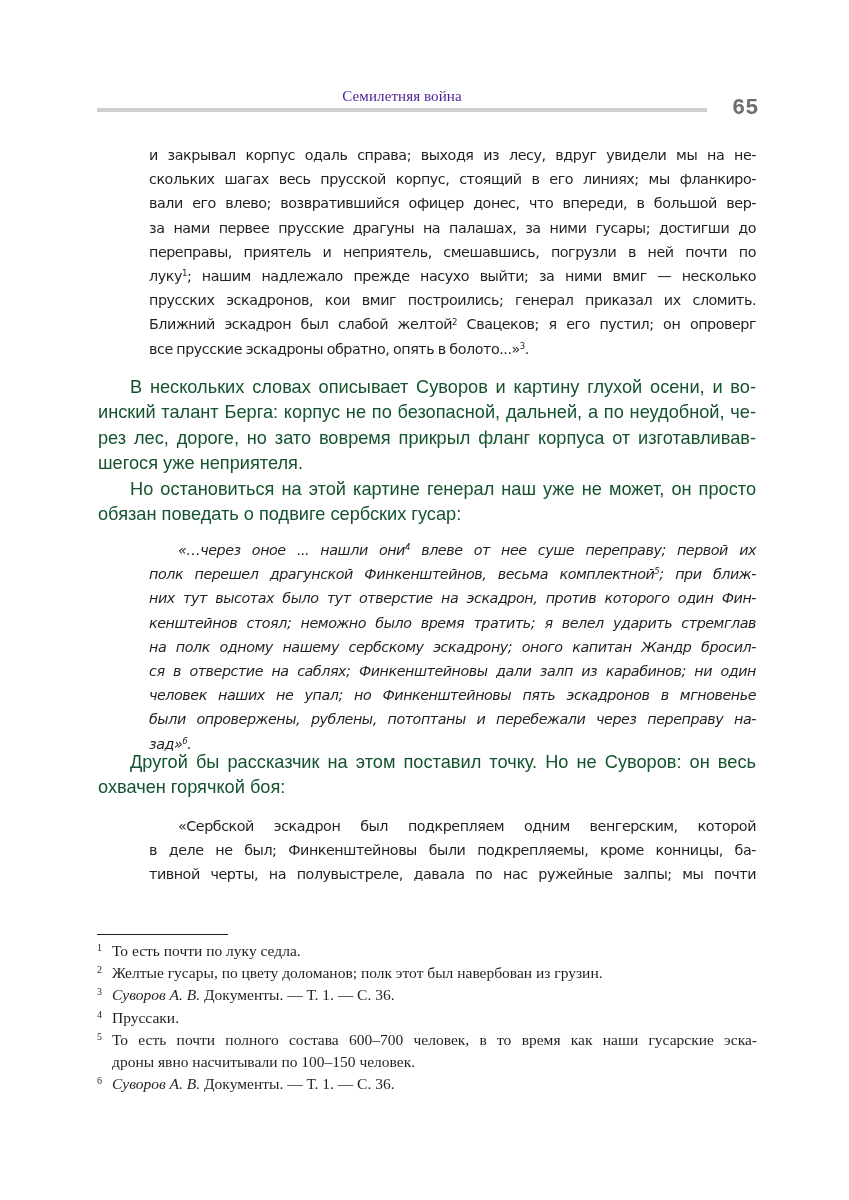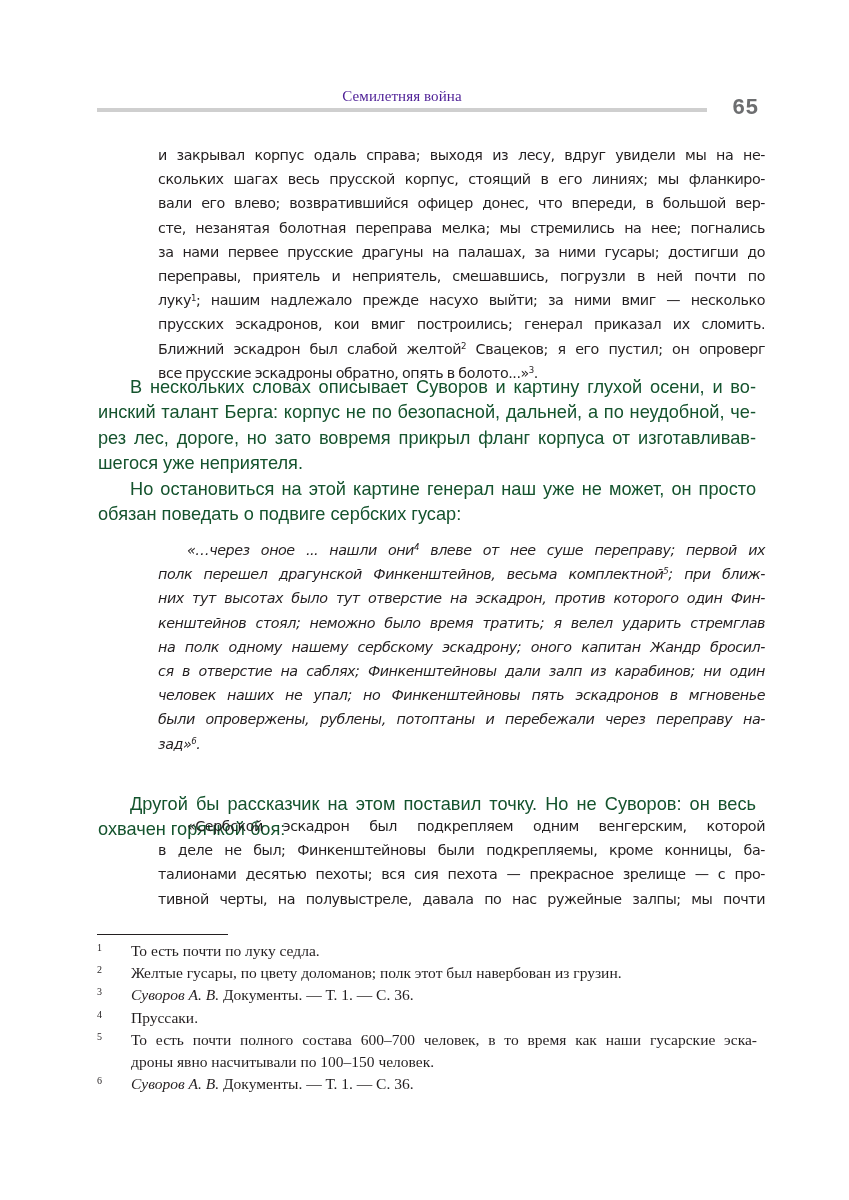--- a/index.html
+++ b/index.html
@@ -57,21 +57,20 @@
     }
     .quote {
       left: 149px;
       width: 607px;
       font-family: "DejaVu Sans", sans-serif;
       font-size: 14.3px;
       line-height: 24.2px;
       letter-spacing: -0.45px;
       word-spacing: -0.5px;
       color: #231f20;
-      margin-left: 9px;
     }
     .quote .line.indent {
       padding-left: 29px;
     }
     .prose {
       left: 98px;
       width: 658px;
       font-family: Liberation Sans, sans-serif;
       font-size: 18.2px;
       line-height: 25.4px;
@@ -106,21 +105,20 @@
     .fn .fn-num {
       position: absolute;
       left: 0;
       top: -3px;
       font-size: 10px;
     }
     .fn .fn-text .line {
       text-align: justify;
       text-align-last: justify;
       white-space: nowrap;
-      margin-left: 19px;
     }
     .fn .fn-text .line.last {
       text-align-last: left;
     }
     i { font-style: italic; }
     sup {
       font-size: 0.6em;
       vertical-align: 0;
       position: relative;
       top: -0.55em;
@@ -131,21 +129,20 @@
 <body>
 
 <div class="running-head">Семилетняя война</div>
 <div class="head-rule"></div>
 <div class="page-number">65</div>
 
 <div class="block quote" style="top:143px;">
   <span class="line">и закрывал корпус одаль справа; выходя из лесу, вдруг увидели мы на не-</span>
   <span class="line">скольких шагах весь прусской корпус, стоящий в его линиях; мы фланкиро-</span>
   <span class="line">вали его влево; возвратившийся офицер донес, что впереди, в большой вер-</span>
-  <span class="line">сте, незанятая болотная переправа мелка; мы стремились на нее; погнались</span>
   <span class="line">за нами первее прусские драгуны на палашах, за ними гусары; достигши до</span>
   <span class="line">переправы, приятель и неприятель, смешавшись, погрузли в ней почти по</span>
   <span class="line">луку<sup>1</sup>; нашим надлежало прежде насухо выйти; за ними вмиг — несколько</span>
   <span class="line">прусских эскадронов, кои вмиг построились; генерал приказал их сломить.</span>
   <span class="line">Ближний эскадрон был слабой желтой<sup>2</sup> Свацеков; я его пустил; он опроверг</span>
   <span class="line last">все прусские эскадроны обратно, опять в болото...»<sup>3</sup>.</span>
 </div>
 
 <div class="block prose" style="top:375px;">
   <span class="line indent">В нескольких словах описывает Суворов и картину глухой осени, и во-</span>
@@ -164,29 +161,28 @@
   <span class="line">полк перешел драгунской Финкенштейнов, весьма комплектной<sup>5</sup>; при ближ-</span>
   <span class="line">них тут высотах было тут отверстие на эскадрон, против которого один Фин-</span>
   <span class="line">кенштейнов стоял; неможно было время тратить; я велел ударить стремглав</span>
   <span class="line">на полк одному нашему сербскому эскадрону; оного капитан Жандр бросил-</span>
   <span class="line">ся в отверстие на саблях; Финкенштейновы дали залп из карабинов; ни один</span>
   <span class="line">человек наших не упал; но Финкенштейновы пять эскадронов в мгновенье</span>
   <span class="line">были опровержены, рублены, потоптаны и перебежали через переправу на-</span>
   <span class="line last">зад»<sup>6</sup>.</span>
 </div>
 
-<div class="block prose" style="top:750px;margin-top:42px;">
+<div class="block prose" style="top:750px;">
   <span class="line indent">Другой бы рассказчик на этом поставил точку. Но не Суворов: он весь</span>
   <span class="line last">охвачен горячкой боя:</span>
 </div>
 
 <div class="block quote" style="top:814px;">
   <span class="line indent">«Сербской эскадрон был подкрепляем одним венгерским, которой</span>
   <span class="line">в деле не был; Финкенштейновы были подкрепляемы, кроме конницы, ба-</span>
-  <span class="line">талионами десятью пехоты; вся сия пехота — прекрасное зрелище — с про-</span>
   <span class="line">тивной черты, на полувыстреле, давала по нас ружейные залпы; мы почти</span>
 </div>
 
 <div class="fn-rule"></div>
 <div class="footnotes">
   <div class="fn">
     <span class="fn-num">1</span>
     <div class="fn-text">
         <span class="line last">То есть почти по луку седла.</span>
       </div>

